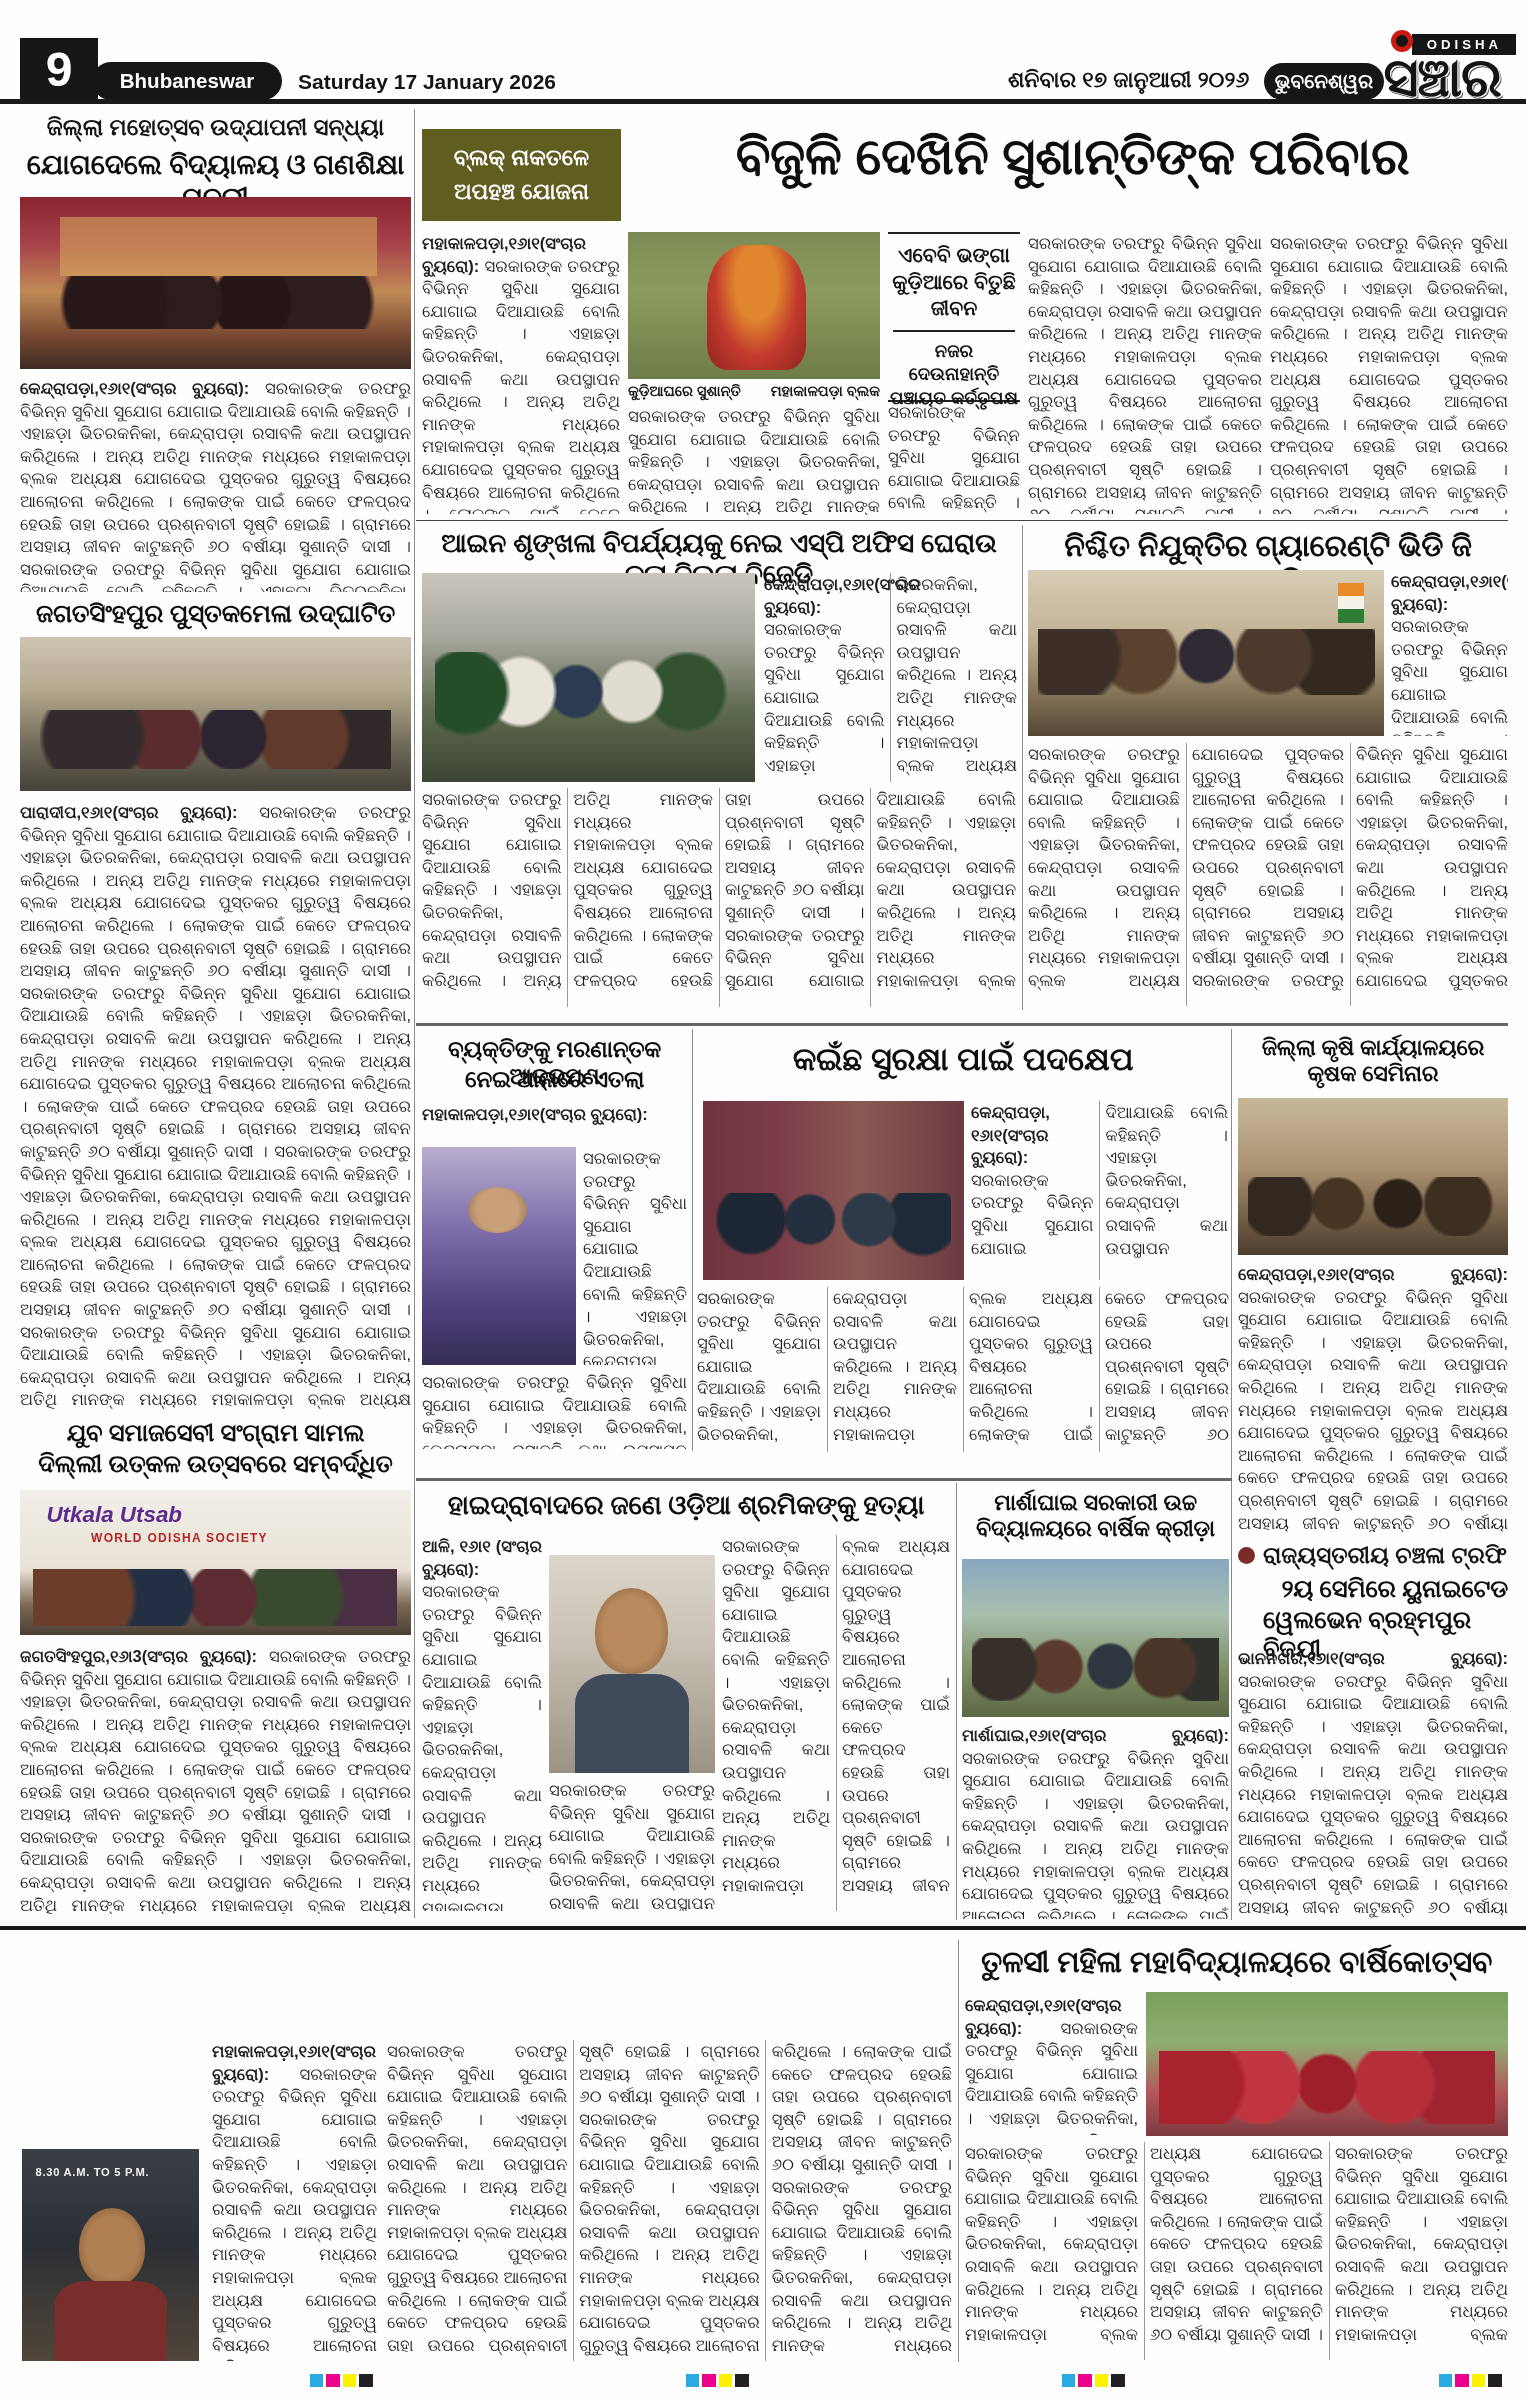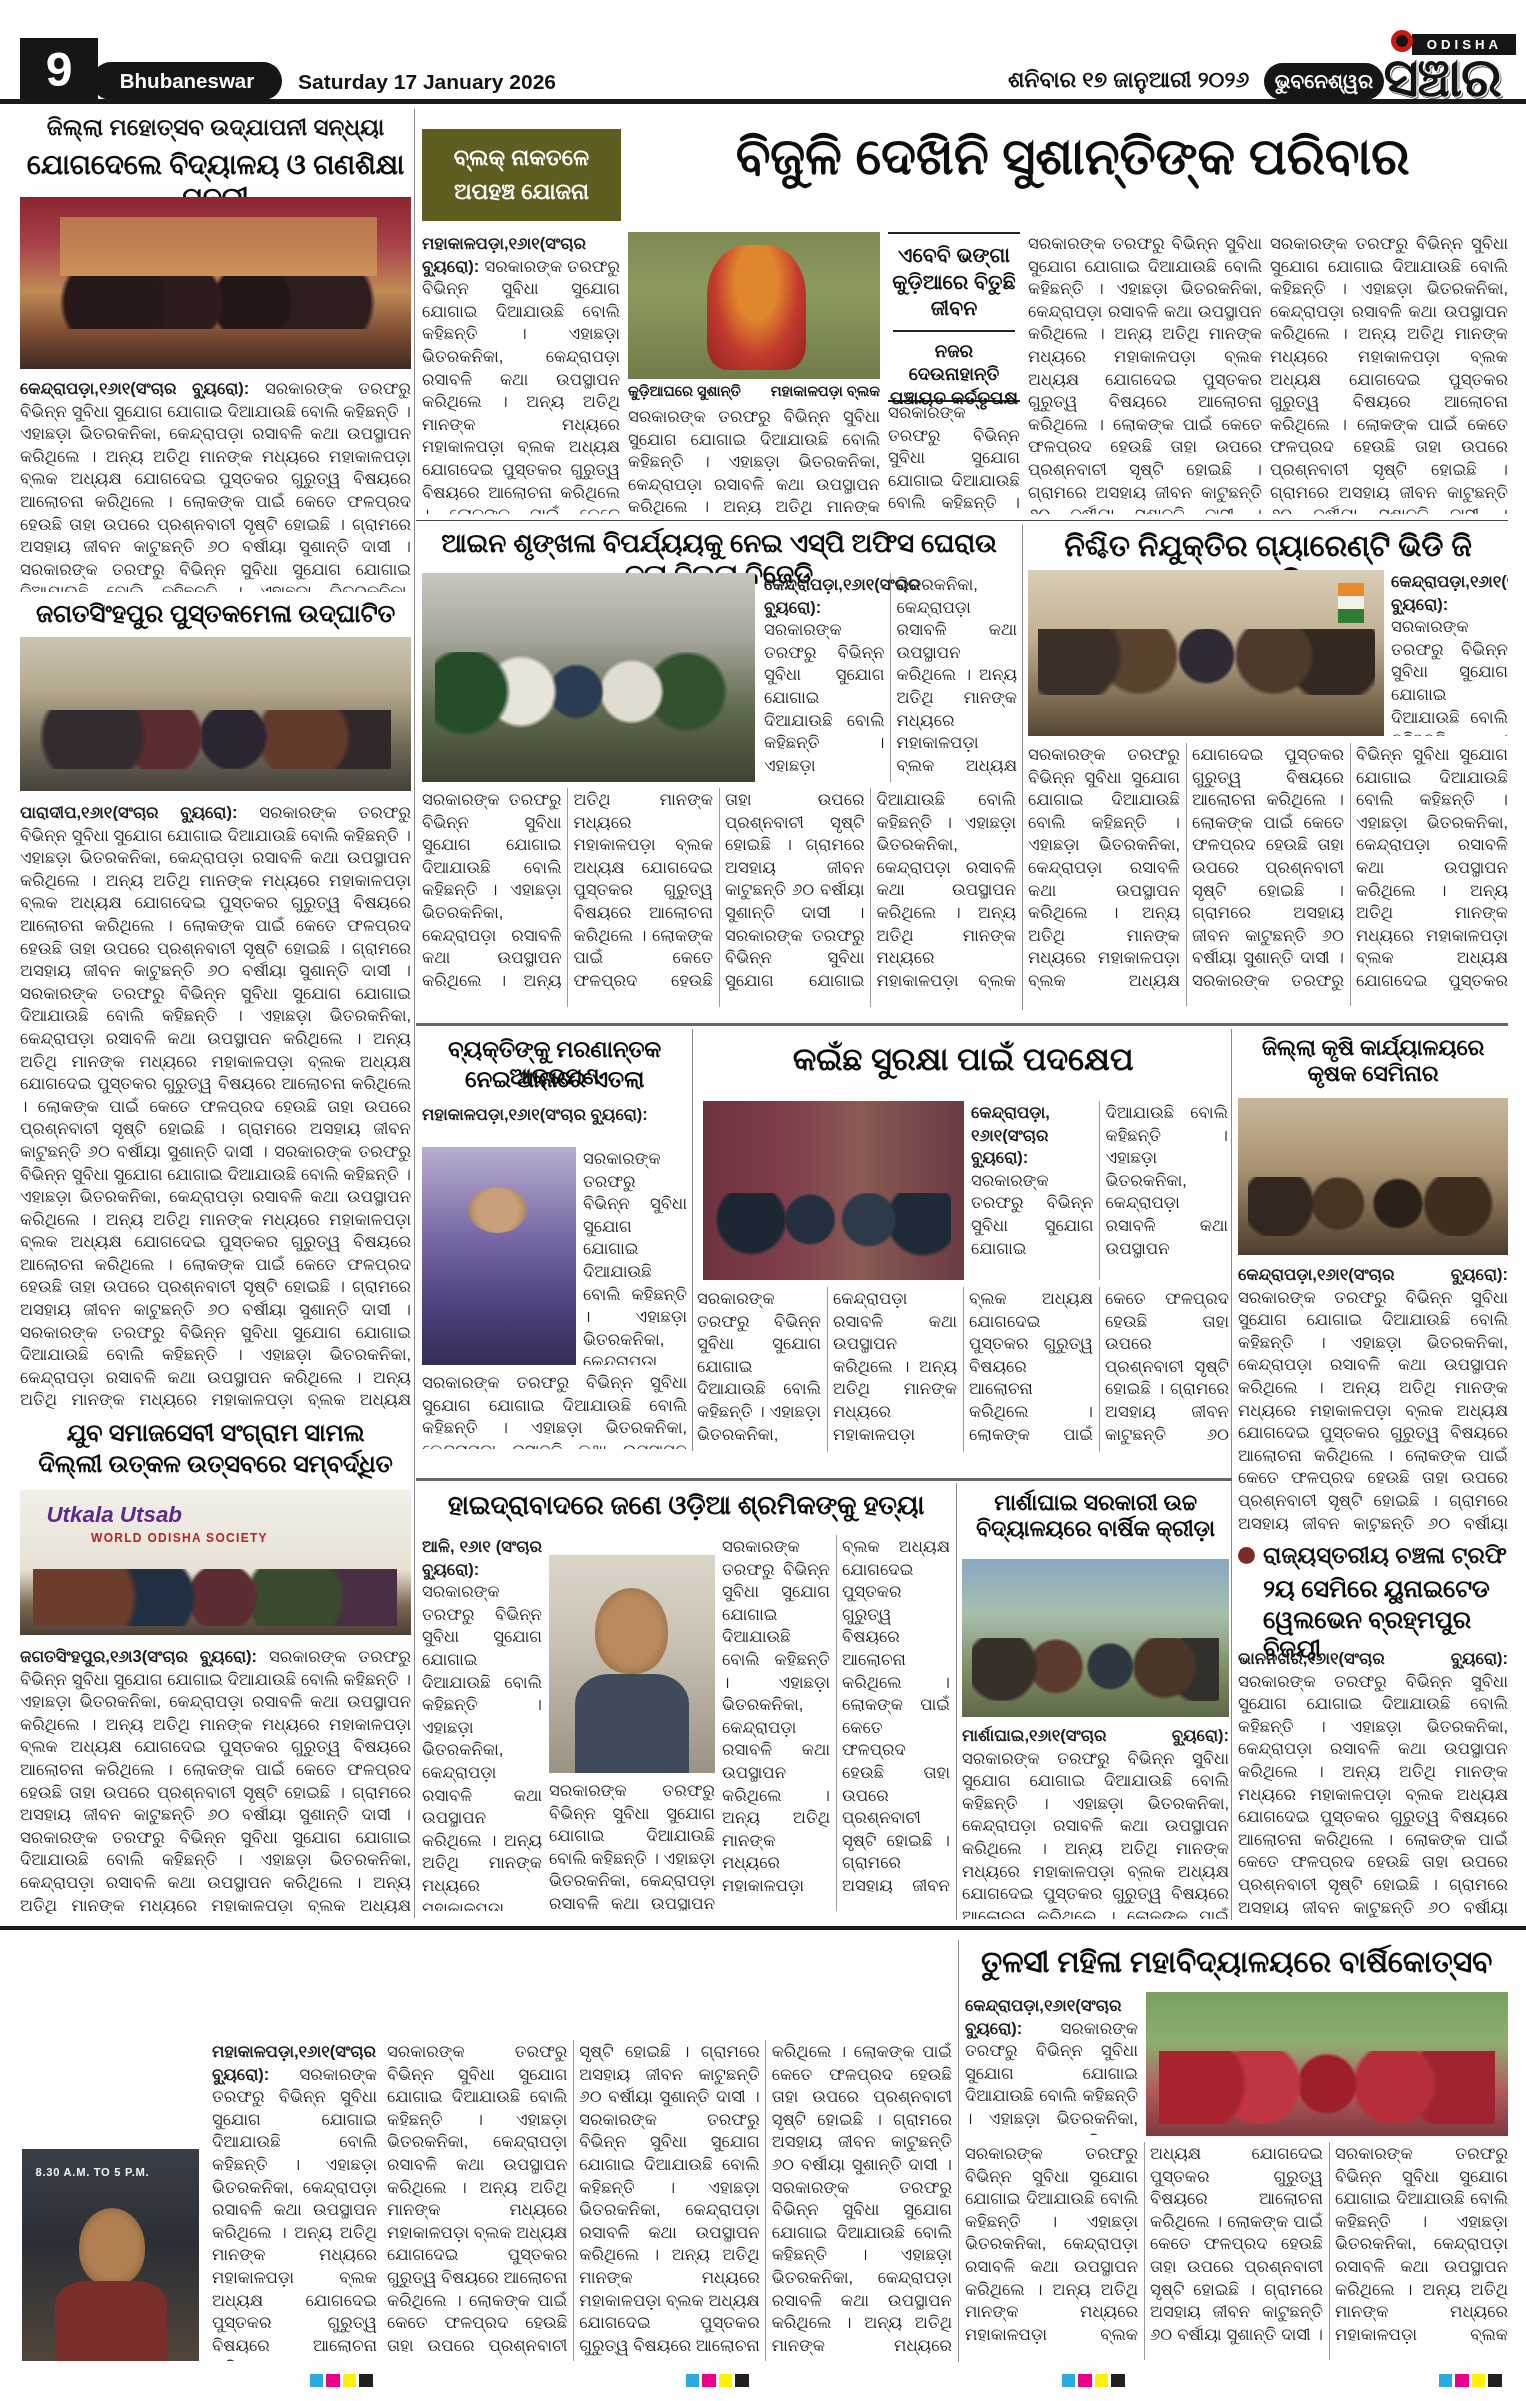--- a/index.html
+++ b/index.html
@@ -185,21 +185,21 @@
   </div>
   <div class="abs body" style="left:1238px;top:1263px;width:270px;height:269px;">
     <span class="byline">କେନ୍ଦ୍ରାପଡ଼ା,୧୬ା୧(ସଂଚାର ବ୍ୟୁରୋ):</span>
     <span> ସରକାରଙ୍କ ତରଫରୁ ବିଭିନ୍ନ ସୁବିଧା ସୁଯୋଗ ଯୋଗାଇ ଦିଆଯାଉଛି ବୋଲି କହିଛନ୍ତି । ଏହାଛଡ଼ା ଭିତରକନିକା, କେନ୍ଦ୍ରାପଡ଼ା ରସାବଳି କଥା ଉପସ୍ଥାପନ କରିଥିଲେ । ଅନ୍ୟ ଅତିଥି ମାନଙ୍କ ମଧ୍ୟରେ ମହାକାଳପଡ଼ା ବ୍ଲକ ଅଧ୍ୟକ୍ଷ ଯୋଗଦେଇ ପୁସ୍ତକର ଗୁରୁତ୍ୱ ବିଷୟରେ ଆଲୋଚନା କରିଥିଲେ । ଲୋକଙ୍କ ପାଇଁ କେତେ ଫଳପ୍ରଦ ହେଉଛି ତାହା ଉପରେ ପ୍ରଶ୍ନବାଚୀ ସୃଷ୍ଟି ହୋଇଛି । ଗ୍ରାମରେ ଅସହାୟ ଜୀବନ କାଟୁଛନ୍ତି ୬୦ ବର୍ଷୀୟା ସୁଶାନ୍ତି ଦାସୀ । ସରକାରଙ୍କ ତରଫରୁ ବିଭିନ୍ନ ସୁବିଧା ସୁଯୋଗ ଯୋଗାଇ ଦିଆଯାଉଛି ବୋଲି କହିଛନ୍ତି । ଏହାଛଡ଼ା ଭିତରକନିକା, କେନ୍ଦ୍ରାପଡ଼ା ରସାବଳି କଥା ଉପସ୍ଥାପନ କରିଥିଲେ । ଅନ୍ୟ ଅତିଥି ମାନଙ୍କ ମଧ୍ୟରେ ମହାକାଳପଡ଼ା ବ୍ଲକ ଅଧ୍ୟକ୍ଷ ଯୋଗଦେଇ ପୁସ୍ତକର ଗୁରୁତ୍ୱ ବିଷୟରେ ଆଲୋଚନା କରିଥିଲେ । ଲୋକଙ୍କ ପାଇଁ କେତେ ଫଳପ୍ରଦ ହେଉଛି ତାହା ଉପରେ ପ୍ରଶ୍ନବାଚୀ ସୃଷ୍ଟି ହୋଇଛି । ଗ୍ରାମରେ ଅସହାୟ ଜୀବନ କାଟୁଛନ୍ତି ୬୦ ବର୍ଷୀୟା ସୁଶାନ୍ତି ଦାସୀ । ସରକାରଙ୍କ ତରଫରୁ ବିଭିନ୍ନ ସୁବିଧା ସୁଯୋଗ ଯୋଗାଇ ଦିଆଯାଉଛି ବୋଲି କହିଛନ୍ତି । ଏହାଛଡ଼ା ଭିତରକନିକା, କେନ୍ଦ୍ରାପଡ଼ା ରସାବଳି କଥା ଉପସ୍ଥାପନ କରିଥିଲେ । ଅନ୍ୟ ଅତିଥି ମାନଙ୍କ ମଧ୍ୟରେ ମହାକାଳପଡ଼ା ବ୍ଲକ ଅଧ୍ୟକ୍ଷ ଯୋଗଦେଇ ପୁସ୍ତକର ଗୁରୁତ୍ୱ ବିଷୟରେ ଆଲୋଚନା କରିଥିଲେ । ଲୋକଙ୍କ ପାଇଁ କେତେ ଫଳପ୍ରଦ ହେଉଛି ତାହା ଉପରେ ପ୍ରଶ୍ନବାଚୀ ସୃଷ୍ଟି ହୋଇଛି । ଗ୍ରାମରେ ଅସହାୟ ଜୀବନ କାଟୁଛନ୍ତି ୬୦ ବର୍ଷୀୟା ସୁଶାନ୍ତି ଦାସୀ ।</span>
   </div>
 
   <div class="abs bullet-row" style="left:1238px;top:1542px;width:270px;font-size:23px;">
     <span class="bullet-dot" style="background:#7c2b2b;"></span>
     <span>ରାଜ୍ୟସ୍ତରୀୟ ଚଞ୍ଚଳା ଟ୍ରଫି</span>
   </div>
-  <div class="abs headline" style="left:1238px;top:1575px;width:270px;font-size:24.4px;text-align:left;padding-left:25px;width:245px;">୨ୟ ସେମିରେ ୟୁନାଇଟେଡ</div>
+  <div class="abs headline" style="left:1238px;top:1575px;width:270px;font-size:24.4px;text-align:right;padding-left:25px;width:245px;">୨ୟ ସେମିରେ ୟୁନାଇଟେଡ</div>
   <div class="abs headline" style="left:1238px;top:1606px;width:270px;font-size:24.4px;text-align:left;padding-left:25px;width:245px;">ୱେଲଭେନ ବ୍ରହ୍ମପୁର ବିଜୟୀ</div>
   <div class="abs body" style="left:1238px;top:1647px;width:270px;height:273px;">
     <span class="byline">ଭାନନଗର,୧୬ା୧(ସଂଚାର ବ୍ୟୁରୋ):</span>
     <span> ସରକାରଙ୍କ ତରଫରୁ ବିଭିନ୍ନ ସୁବିଧା ସୁଯୋଗ ଯୋଗାଇ ଦିଆଯାଉଛି ବୋଲି କହିଛନ୍ତି । ଏହାଛଡ଼ା ଭିତରକନିକା, କେନ୍ଦ୍ରାପଡ଼ା ରସାବଳି କଥା ଉପସ୍ଥାପନ କରିଥିଲେ । ଅନ୍ୟ ଅତିଥି ମାନଙ୍କ ମଧ୍ୟରେ ମହାକାଳପଡ଼ା ବ୍ଲକ ଅଧ୍ୟକ୍ଷ ଯୋଗଦେଇ ପୁସ୍ତକର ଗୁରୁତ୍ୱ ବିଷୟରେ ଆଲୋଚନା କରିଥିଲେ । ଲୋକଙ୍କ ପାଇଁ କେତେ ଫଳପ୍ରଦ ହେଉଛି ତାହା ଉପରେ ପ୍ରଶ୍ନବାଚୀ ସୃଷ୍ଟି ହୋଇଛି । ଗ୍ରାମରେ ଅସହାୟ ଜୀବନ କାଟୁଛନ୍ତି ୬୦ ବର୍ଷୀୟା ସୁଶାନ୍ତି ଦାସୀ । ସରକାରଙ୍କ ତରଫରୁ ବିଭିନ୍ନ ସୁବିଧା ସୁଯୋଗ ଯୋଗାଇ ଦିଆଯାଉଛି ବୋଲି କହିଛନ୍ତି । ଏହାଛଡ଼ା ଭିତରକନିକା, କେନ୍ଦ୍ରାପଡ଼ା ରସାବଳି କଥା ଉପସ୍ଥାପନ କରିଥିଲେ । ଅନ୍ୟ ଅତିଥି ମାନଙ୍କ ମଧ୍ୟରେ ମହାକାଳପଡ଼ା ବ୍ଲକ ଅଧ୍ୟକ୍ଷ ଯୋଗଦେଇ ପୁସ୍ତକର ଗୁରୁତ୍ୱ ବିଷୟରେ ଆଲୋଚନା କରିଥିଲେ । ଲୋକଙ୍କ ପାଇଁ କେତେ ଫଳପ୍ରଦ ହେଉଛି ତାହା ଉପରେ ପ୍ରଶ୍ନବାଚୀ ସୃଷ୍ଟି ହୋଇଛି । ଗ୍ରାମରେ ଅସହାୟ ଜୀବନ କାଟୁଛନ୍ତି ୬୦ ବର୍ଷୀୟା ସୁଶାନ୍ତି ଦାସୀ । ସରକାରଙ୍କ ତରଫରୁ ବିଭିନ୍ନ ସୁବିଧା ସୁଯୋଗ ଯୋଗାଇ ଦିଆଯାଉଛି ବୋଲି କହିଛନ୍ତି । ଏହାଛଡ଼ା ଭିତରକନିକା, କେନ୍ଦ୍ରାପଡ଼ା ରସାବଳି କଥା ଉପସ୍ଥାପନ କରିଥିଲେ । ଅନ୍ୟ ଅତିଥି ମାନଙ୍କ ମଧ୍ୟରେ ମହାକାଳପଡ଼ା ବ୍ଲକ ଅଧ୍ୟକ୍ଷ ଯୋଗଦେଇ ପୁସ୍ତକର ଗୁରୁତ୍ୱ ବିଷୟରେ ଆଲୋଚନା କରିଥିଲେ । ଲୋକଙ୍କ ପାଇଁ କେତେ ଫଳପ୍ରଦ ହେଉଛି ତାହା ଉପରେ ପ୍ରଶ୍ନବାଚୀ ସୃଷ୍ଟି ହୋଇଛି । ଗ୍ରାମରେ ଅସହାୟ ଜୀବନ କାଟୁଛନ୍ତି ୬୦ ବର୍ଷୀୟା ସୁଶାନ୍ତି ଦାସୀ ।</span>
   </div>
 
   <div class="abs rule" style="left:416px;top:1478px;width:816px;height:2.6px;background:#666;"></div>
 
   <div class="abs headline" style="left:422px;top:1490px;width:528px;font-size:26.4px;">ହାଇଦ୍ରାବାଦରେ ଜଣେ ଓଡ଼ିଆ ଶ୍ରମିକଙ୍କୁ ହତ୍ୟା</div>
   <div class="abs body" style="left:422px;top:1535px;width:120px;height:376px;">

